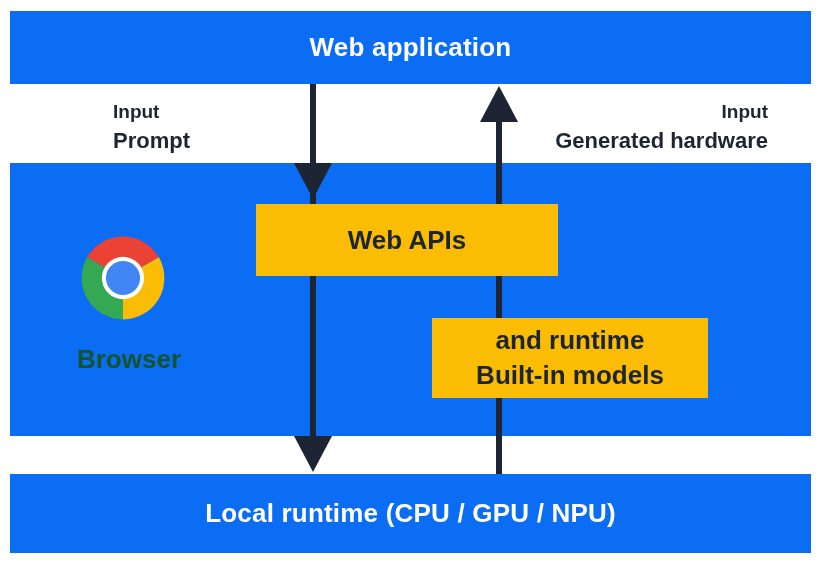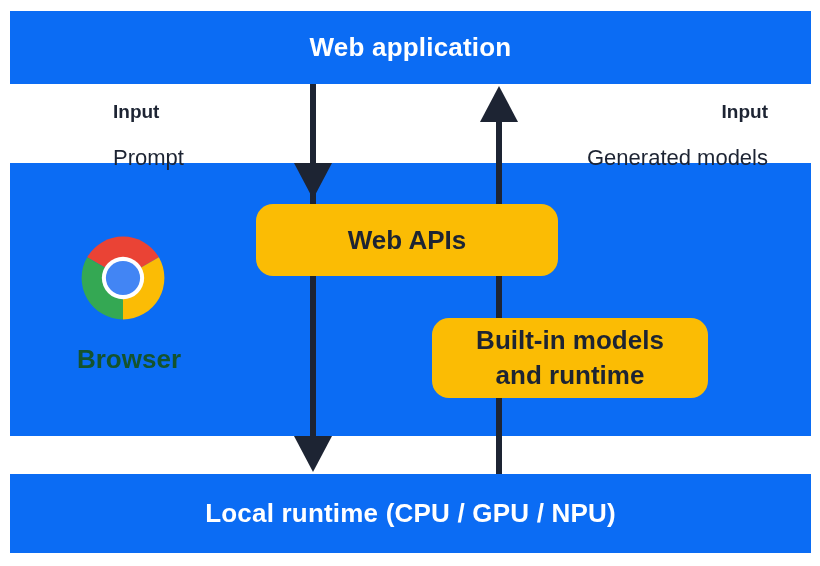--- a/index.html
+++ b/index.html
@@ -37,21 +37,21 @@
   
   .io-block {
     position: absolute;
     z-index: 2;
     color: var(--dark, #1d2433);
     line-height: 1.28;
   }
   .io-left  { left: 113px; top: 100px; text-align: left; }
   .io-right { right: 52px; top: 100px; text-align: right; }
   .io-title { font-size: 19px; font-weight: 700; }
-  .io-value { font-size: 22px; font-weight: 400; margin-top: 20px; }
+  .io-value { font-size: 22px; font-weight: 700; margin-top: 3px; }
 
   
   .vline {
     position: absolute;
     width: 6px;
     background: var(--dark, #1d2433);
     z-index: 2;
   }
   .line-down { left: 310px; top: 84px;  height: 354px; }
   .line-up   { left: 496px; top: 120px; height: 354px; }
@@ -74,21 +74,20 @@
     position: absolute;
     background: var(--yellow, #fbbc04);
     display: flex;
     flex-direction: column;
     align-items: center;
     justify-content: center;
     z-index: 3;
     color: var(--dark, #1d2433);
     font-weight: 700;
     text-align: right;
-    border-radius: 17px;
   }
   .box-web-apis {
     left: 256px; top: 204px;
     width: 302px; height: 72px;
     font-size: 26px;
   }
   .box-builtin {
     left: 432px; top: 318px;
     width: 276px; height: 80px;
     font-size: 26px;
@@ -121,21 +120,21 @@
   <div class="band band-top">
     <span class="band-label">Web application</span>
   </div>
 
   <div class="io-block io-left">
     <div class="io-title">Input</div>
     <div class="io-value">Prompt</div>
   </div>
   <div class="io-block io-right">
     <div class="io-title">Input</div>
-    <div class="io-value">Generated models</div>
+    <div class="io-value">Generated hardware</div>
   </div>
 
   <div class="band band-middle"></div>
 
   <svg class="chrome-logo" viewBox="0 0 100 100" aria-hidden="true">
     <path d="M 89.84 27 A 46 46 0 0 0 10.16 27 L 50 50 Z" fill="#ea4335"></path>
     <path d="M 10.16 27 A 46 46 0 0 0 50 96 L 50 50 Z" fill="#34a853"></path>
     <path d="M 50 96 A 46 46 0 0 0 89.84 27 L 50 50 Z" fill="#fbbc05"></path>
     <circle cx="50" cy="50" r="23.5" fill="#ffffff"></circle>
     <circle cx="50" cy="50" r="19" fill="#4285f4"></circle>
@@ -145,21 +144,21 @@
   <div class="vline line-down"></div>
   <div class="tri tri-down tri-down-1"></div>
   <div class="tri tri-down tri-down-2"></div>
   <div class="vline line-up"></div>
   <div class="tri tri-up tri-up-1"></div>
 
   <div class="ybox box-web-apis">
     <span>Web APIs</span>
   </div>
   <div class="ybox box-builtin">
+    <span>and runtime</span>
     <span>Built-in models</span>
-    <span>and runtime</span>
   </div>
 
   <div class="band band-bottom">
     <span class="band-label">Local runtime (CPU / GPU / NPU)</span>
   </div>
 
 </div>
 
 </body></html>

